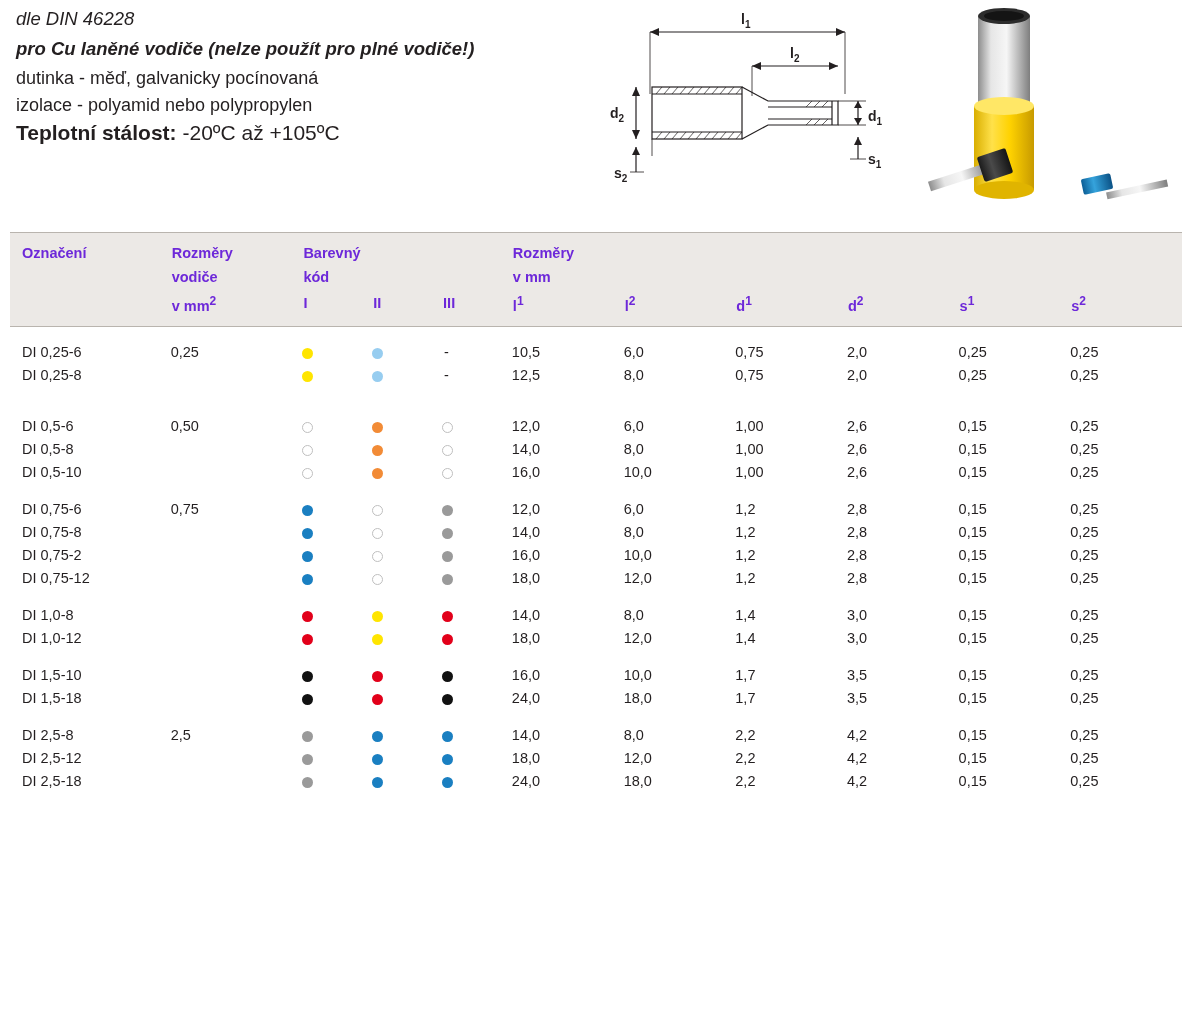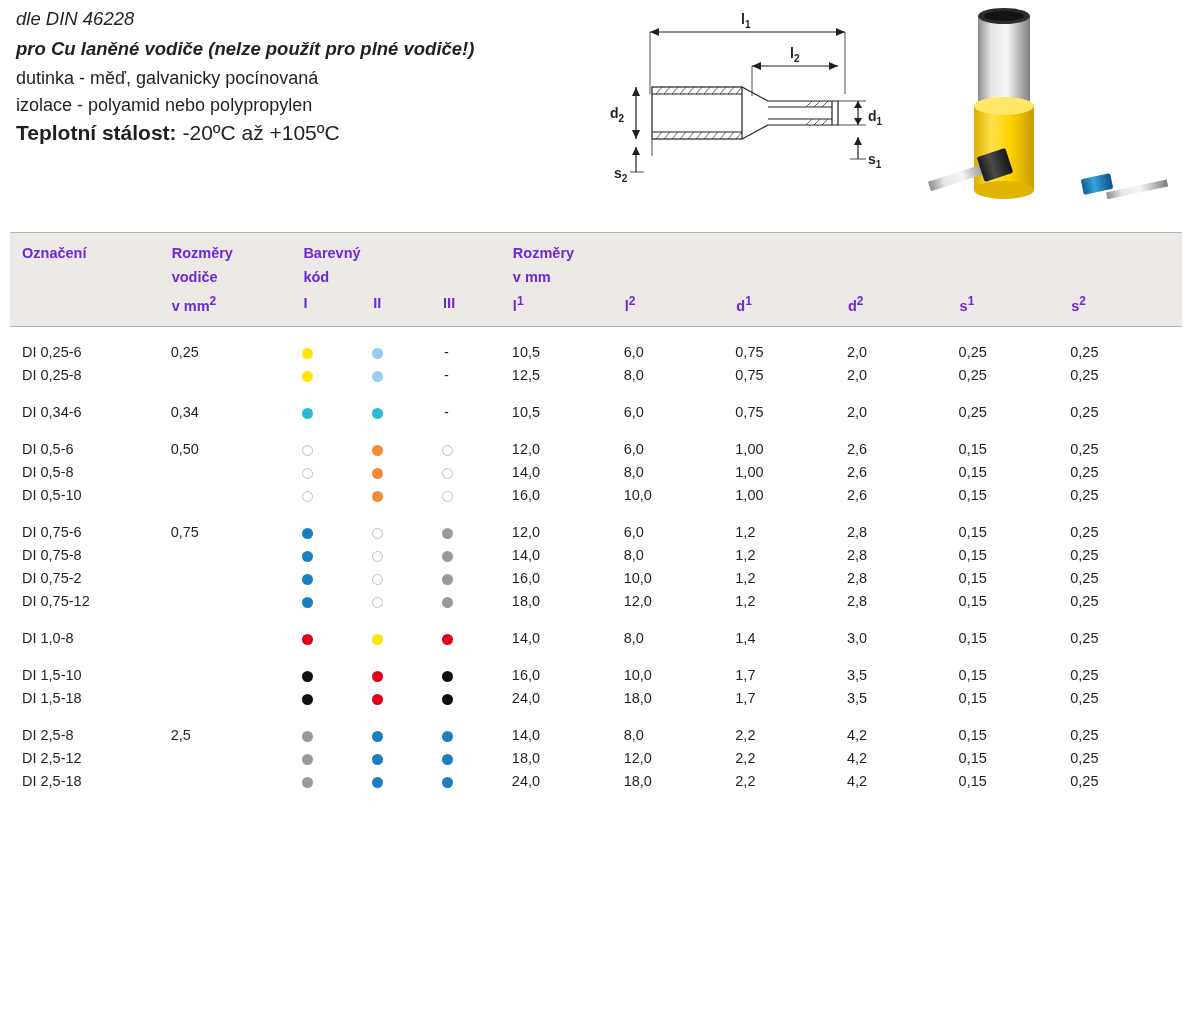--- a/index.html
+++ b/index.html
@@ -333,33 +333,20 @@
             <td class="c-dim">12,5</td>
             <td class="c-dim">8,0</td>
             <td class="c-dim">0,75</td>
             <td class="c-dim">2,0</td>
             <td class="c-dim">0,25</td>
             <td class="c-dim">0,25</td>
           </tr>
           <tr class="spacer">
             <td colspan="11"></td>
           </tr>
-          <tr>
-            <td class="c-name">DI 0,34-6</td>
-            <td class="c-sec">0,34</td>
-            <td class="c-dot"><span class="dot" style="background: rgb(41, 184, 216);"></span></td>
-            <td class="c-dot"><span class="dot" style="background: rgb(41, 184, 216);"></span></td>
-            <td class="c-dot"><span class="dash">-</span></td>
-            <td class="c-dim">10,5</td>
-            <td class="c-dim">6,0</td>
-            <td class="c-dim">0,75</td>
-            <td class="c-dim">2,0</td>
-            <td class="c-dim">0,25</td>
-            <td class="c-dim">0,25</td>
-          </tr>
           <tr class="spacer">
             <td colspan="11"></td>
           </tr>
           <tr>
             <td class="c-name">DI 0,5-6</td>
             <td class="c-sec">0,50</td>
             <td class="c-dot"><span class="dot hollow"></span></td>
             <td class="c-dot"><span class="dot" style="background: rgb(242, 139, 54);"></span></td>
             <td class="c-dot"><span class="dot hollow"></span></td>
             <td class="c-dim">12,0</td>
@@ -459,20 +446,33 @@
             <td class="c-dot"><span class="dot" style="background: rgb(226, 0, 26);"></span></td>
             <td class="c-dot"><span class="dot" style="background: rgb(255, 229, 0);"></span></td>
             <td class="c-dot"><span class="dot" style="background: rgb(226, 0, 26);"></span></td>
             <td class="c-dim">14,0</td>
             <td class="c-dim">8,0</td>
             <td class="c-dim">1,4</td>
             <td class="c-dim">3,0</td>
             <td class="c-dim">0,15</td>
             <td class="c-dim">0,25</td>
           </tr>
+          <tr>
+            <td class="c-name">DI 1,0-12</td>
+            <td class="c-sec"></td>
+            <td class="c-dot"><span class="dot" style="background: rgb(226, 0, 26);"></span></td>
+            <td class="c-dot"><span class="dot" style="background: rgb(255, 229, 0);"></span></td>
+            <td class="c-dot"><span class="dot" style="background: rgb(226, 0, 26);"></span></td>
+            <td class="c-dim">18,0</td>
+            <td class="c-dim">12,0</td>
+            <td class="c-dim">1,4</td>
+            <td class="c-dim">3,0</td>
+            <td class="c-dim">0,15</td>
+            <td class="c-dim">0,25</td>
+          </tr>
           <tr class="spacer">
             <td colspan="11"></td>
           </tr>
           <tr>
             <td class="c-name">DI 1,5-10</td>
             <td class="c-sec"></td>
             <td class="c-dot"><span class="dot" style="background: rgb(17, 17, 17);"></span></td>
             <td class="c-dot"><span class="dot" style="background: rgb(226, 0, 26);"></span></td>
             <td class="c-dot"><span class="dot" style="background: rgb(17, 17, 17);"></span></td>
             <td class="c-dim">16,0</td>

